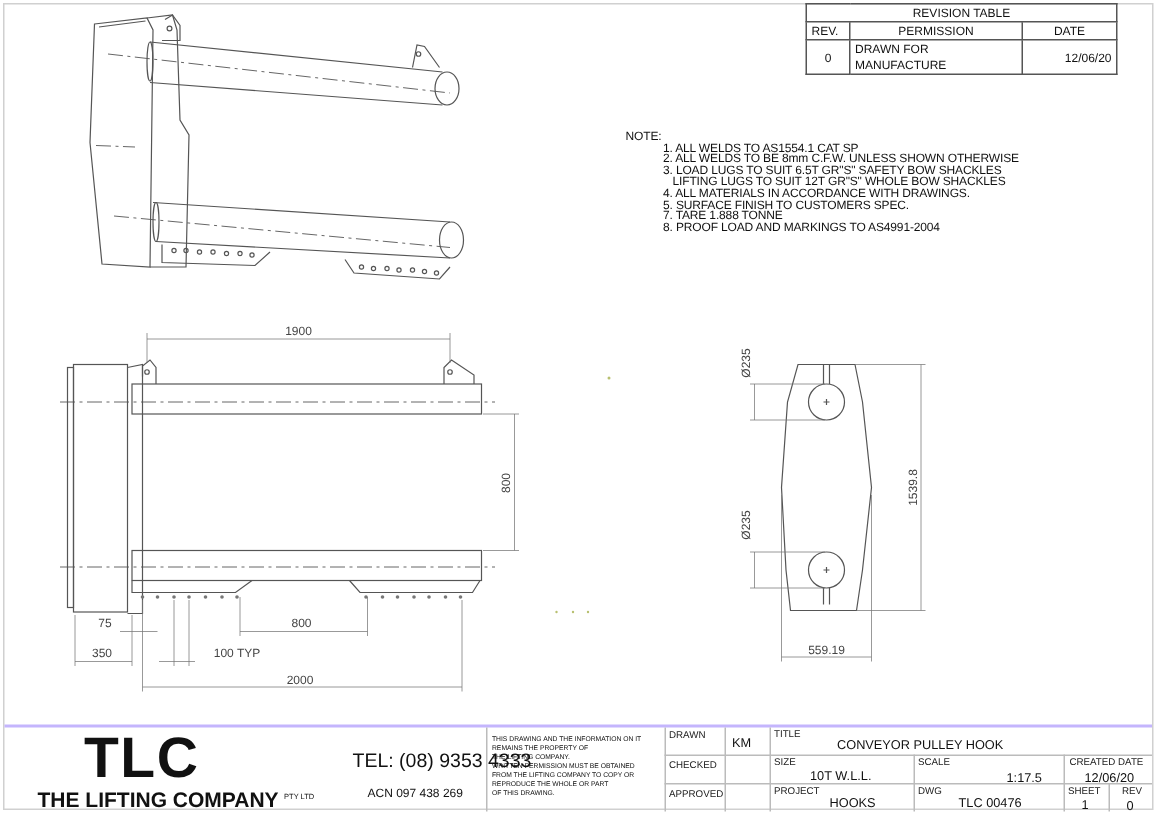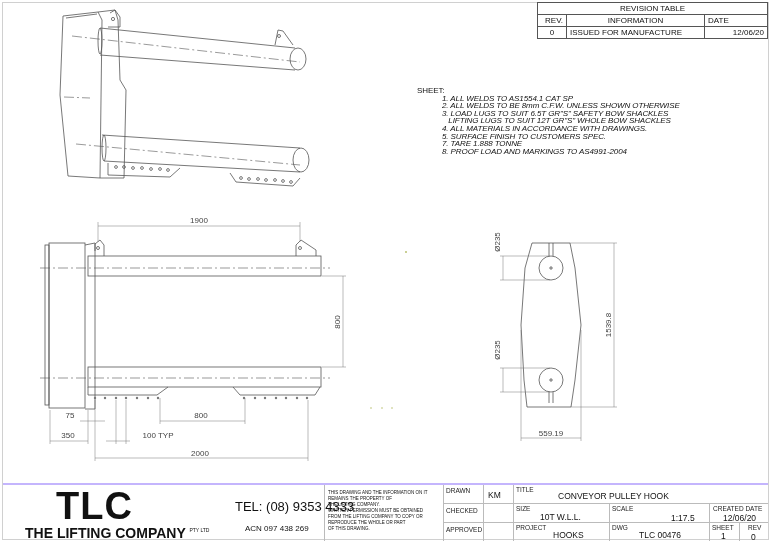--- a/index.html
+++ b/index.html
@@ -1,53 +1,53 @@
 <!DOCTYPE html>
 <html><head>
 <meta charset="utf-8">
 <style>
   html, body { margin:0; padding:0; background:#fff; }
   body { width:771px; height:542px; position:relative; overflow:hidden; font-family:"Liberation Sans", sans-serif; color:#111; }
   .frame { position:absolute; left:2px; top:2px; width:767px; height:538px; border:1px solid #d0d0d0; box-sizing:border-box; }
   svg.drawing { position:absolute; left:0; top:0; }
-  .rev-table { position:absolute; left:537px; top:2px; width:231px; border-collapse:collapse; font-size:8px; }
+  .rev-table { position:absolute; left:537px; top:2px; width:208px; border-collapse:collapse; font-size:8px; }
   .rev-table td { border:1px solid #555; padding:0 3px; height:11px; line-height:11px; }
   .notes { position:absolute; left:417px; top:87px; font-size:8px; line-height:7.6px; letter-spacing:-0.1px; }
-  .notes .list { padding-left:25px;font-style:italic; }
+  .notes .list { padding-left:25px; }
   .tb { position:absolute; left:3px; top:483px; width:765px; height:56px; border-top:2px solid #c4b5fd; }
   .vline { position:absolute; width:1px; background:#bbb; }
   .hline { position:absolute; height:1px; background:#bbb; }
   .lbl { font-size:6.5px; position:absolute; color:#222; }
   .val { font-size:8.5px; position:absolute; color:#111; }
 </style>
 </head>
 <body>
 
 <div class="frame"></div>
 
 <table class="rev-table">
   <tbody>
       <tr>
         <td colspan="3" style="text-align:center">REVISION TABLE</td>
       </tr>
   <tr>
-    <td style="width:22px;text-align:right">REV.</td>
-    <td style="text-align:center">INFORMATION</td>
-    <td style="width:56px;">DATE</td>
+    <td style="width:22px;text-align:left">REV.</td>
+    <td style="text-align:center">PERMISSION</td>
+    <td style="width:56px;text-align:center">DATE</td>
   </tr>
   <tr>
     <td style="text-align:center">0</td>
-    <td>ISSUED FOR MANUFACTURE</td>
+    <td>DRAWN FOR MANUFACTURE</td>
     <td style="text-align:right">12/06/20</td>
   </tr>
 </tbody>
   </table>
 
 <div class="notes">
-  <div>SHEET:</div>
+  <div>NOTE:</div>
   <div class="list">
     <div>1. ALL WELDS TO AS1554.1 CAT SP</div>
     <div>2. ALL WELDS TO BE 8mm C.F.W. UNLESS SHOWN OTHERWISE</div>
     <div>3. LOAD LUGS TO SUIT 6.5T GR"S" SAFETY BOW SHACKLES</div>
     <div style="white-space:pre">   LIFTING LUGS TO SUIT 12T GR"S" WHOLE BOW SHACKLES</div>
     <div>4. ALL MATERIALS IN ACCORDANCE WITH DRAWINGS.</div>
     <div>5. SURFACE FINISH TO CUSTOMERS SPEC.</div>
     <div>7. TARE 1.888 TONNE</div>
     <div>8. PROOF LOAD AND MARKINGS TO AS4991-2004</div>
   </div>

